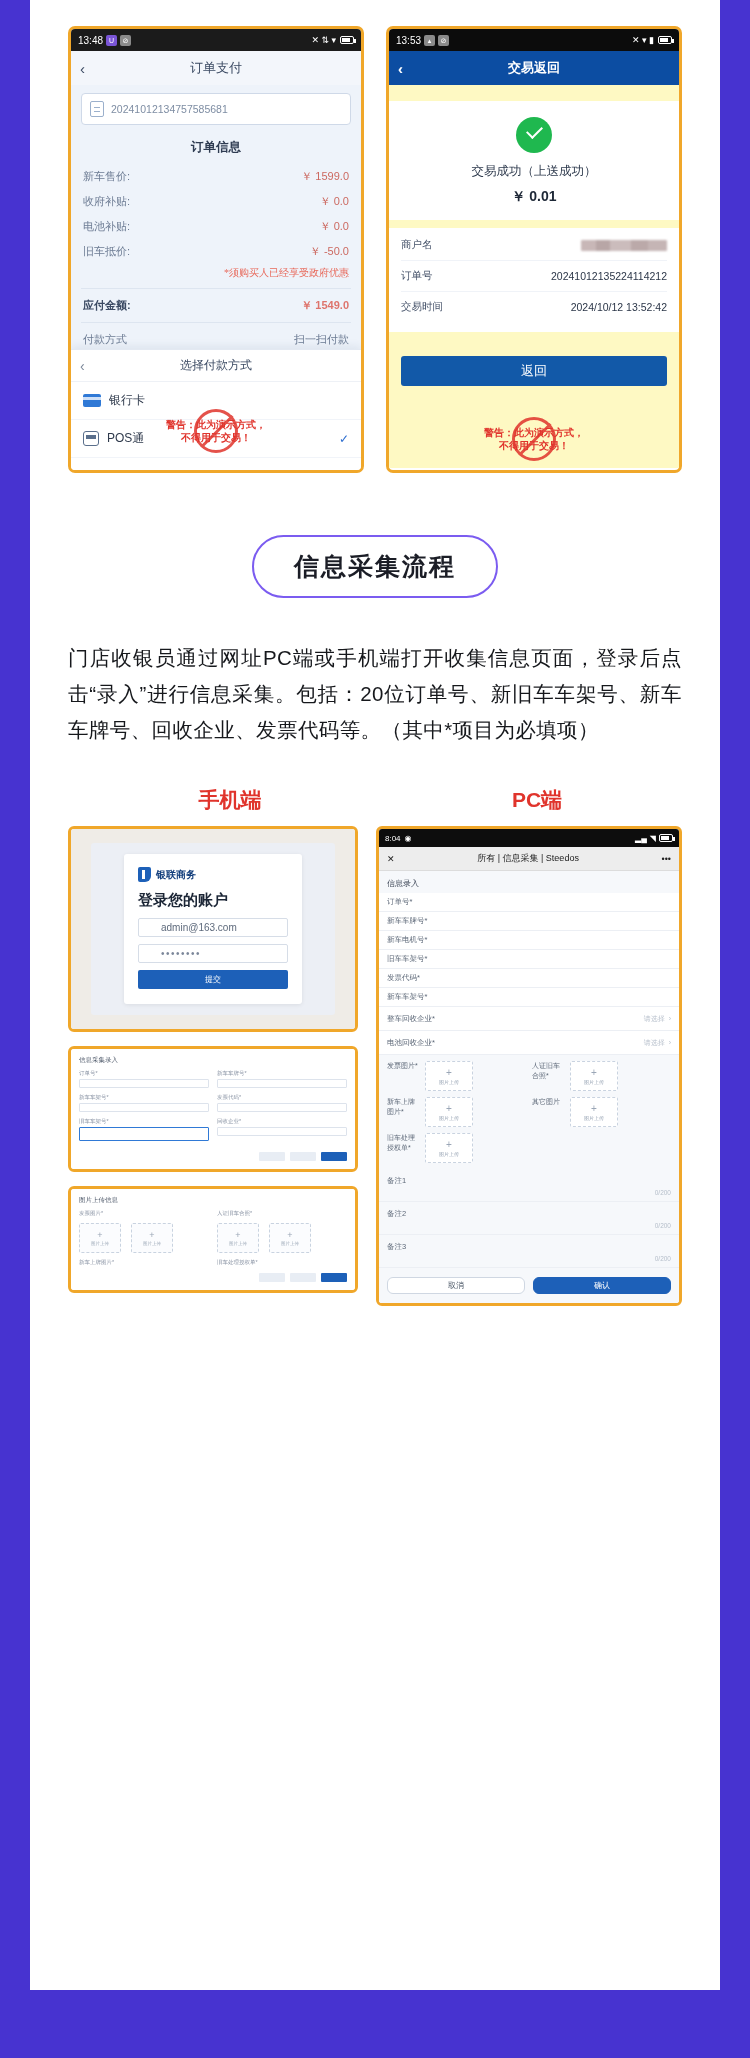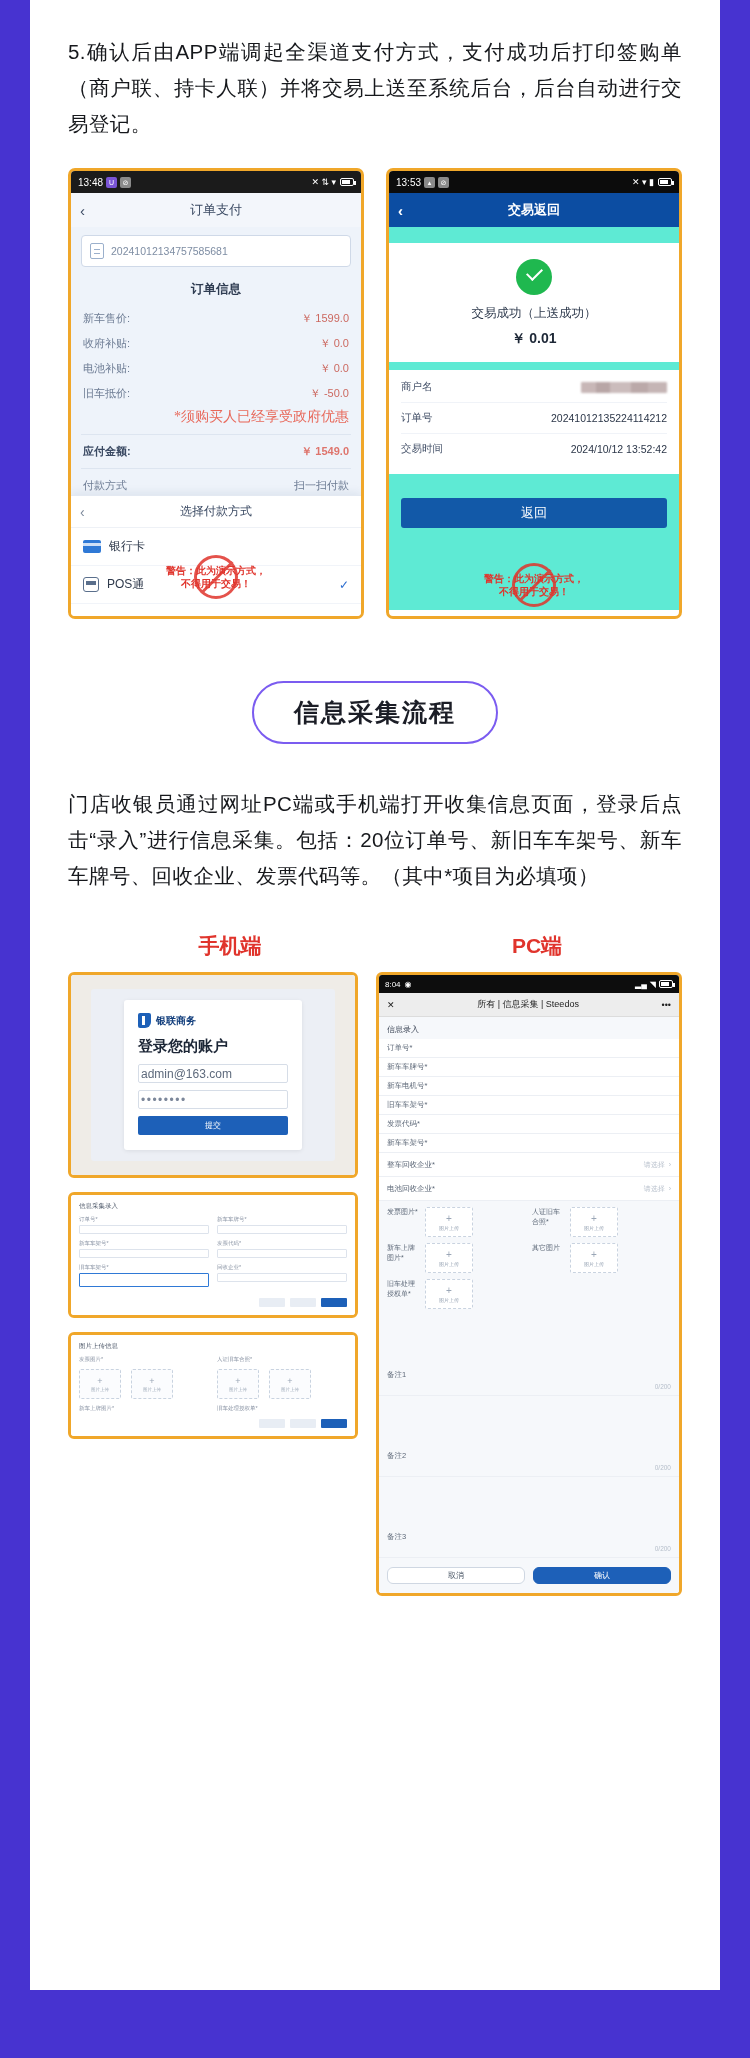--- a/index.html
+++ b/index.html
@@ -156,21 +156,21 @@
     font-size: 11px;
     color: #6d7c94;
     padding: 5px 2px;
   }
   .kvrow .val { color: #c0392b; opacity: .75; }
   .kvrow.total .k { color: #3a4counter; }
   .kvrow.total { font-weight: bold; color: #3b4a63; }
   .kvrow.total .val { color: #d94a3d; }
   .note {
     text-align: right;
-    font-size: 14px;
+    font-size: 10px;
     color: #e8695b;
     padding: 2px 2px 4px 2px;
     font-family: Liberation Serif, serif;
   }
   .divider-line { height: 1px; background: #dde5f0; margin: 4px 0; }
 
   .sheet-pop {
     position: absolute;
     left: 0; right: 0; bottom: 0;
     background: #fff;
@@ -214,21 +214,21 @@
   }
   .ico-pos:after {
     content: ""; position: absolute; left: 2px; right: 2px; top: 3px; height: 4px;
     background: #5a6f8c;
   }
 
   
   .shotB .statusbar { background: #0c0c0c; }
   .shotB .navbar { background: #0c4da2; color: #fff; font-weight: bold; }
   .shotB .navbar .back { color: #fff; }
-  .bodyB { background: #5eead4; padding: 16px 0 0 0; }
+  .bodyB { background: #fef9c3; padding: 16px 0 0 0; }
   .cardB {
     background: #fff;
     margin: 0 0 0 0;
     padding: 16px 12px 14px 12px;
     text-align: center;
   }
   .tick {
     width: 36px; height: 36px;
     border-radius: 50%;
     background: #1fb84f;
@@ -391,24 +391,24 @@
   }
   .brand .logo:after{
     content:""; position:absolute; left:4px; top:3px; width:3px; height:9px; background:#fff;
   }
   .brand .bname { font-size: 10px; font-weight: bold; color: #123e7c; }
   .login-h { font-size: 15px; font-weight: bold; color: #1c2636; padding: 9px 0 8px 0; }
   .inp {
     height: 19px;
     border: 1px solid #d6dde7;
     border-radius: 2px;
-    font-size: 12px;
+    font-size: 10px;
     color: #5e6a7c;
     display: flex; align-items: center;
-    padding: 0 2px;
+    padding: 0 22px;
     margin-bottom: 7px;
     background: #fff;
   }
   .inp.pw { letter-spacing: 1.5px; color: #7c879a; }
   .login-btn {
     height: 19px;
     background: #1d60b8;
     border-radius: 2px;
     color: #fff;
     font-size: 8px;
@@ -475,38 +475,36 @@
     background: #fff;
     display: flex; flex-direction: column;
     align-items: center; justify-content: center;
     color: #9aa6b6; font-size: 10px;
   }
   .mb-up em { font-style: normal; font-size: 5px; padding-top: 1px; }
   .mb-memo {
     display: flex; align-items: center;
     font-size: 7.5px; color: #5d6878;
     padding: 7px 8px 3px 8px;
-    margin-top: 48px;
   }
   .mb-count { font-size: 6.5px; color: #b6bfcb; text-align: right; padding: 0 8px 5px 8px; border-bottom: 1px solid #eceff4; }
   .mb-btns { display: flex; gap: 8px; padding: 9px 8px 9px 8px; background: #f6f8fb; }
   .mb-btn {
     flex: 1; height: 17px; border-radius: 6px;
     font-size: 8px; display: flex; align-items: center; justify-content: center;
     border: 1px solid #cfd7e2; background: #fff; color: #4a5666;
   }
   .mb-btn.primary { background: #1d60b8; border-color: #1d60b8; color: #fff; }
 </style>
 </head>
 <body>
 
 <div class="page">
   <div class="sheet">
 
-    <div class="para">5.确认后由APP端调起全渠道支付方式，支付成功后打印签购单（商户联、持卡人联）并将交易上送至系统后台，后台自动进行交易登记。</div>
 
     <div class="shots">
 
       <div class="shot shotA">
         <div class="statusbar">
           <div class="sb-left">
             <span>13:48</span>
             <span class="sb-badge">U</span>
             <span class="sb-badge gray">⊘</span>
           </div>

